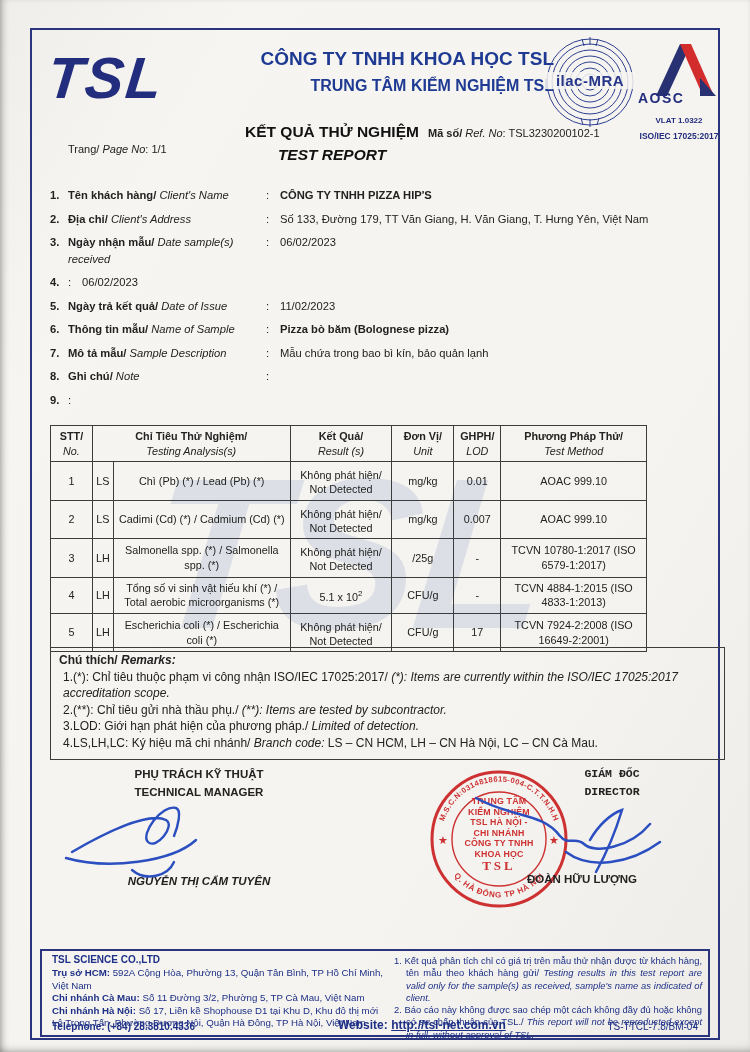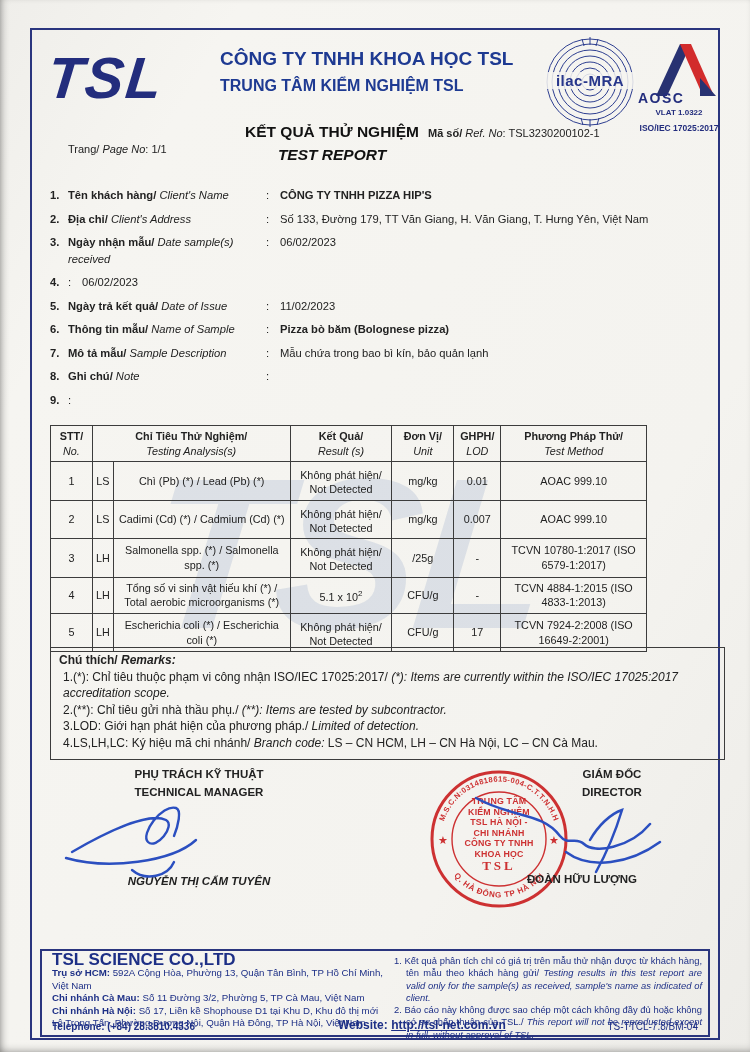--- a/index.html
+++ b/index.html
@@ -8,32 +8,32 @@
   .page { position:relative; width:750px; height:1052px; margin:0 auto;
           background:linear-gradient(120deg,#efeeea 0%,#f6f5f1 18%,#f4f3ef 70%,#edece8 100%);
           box-shadow:inset 6px 0 10px -6px rgba(0,0,0,.45), inset 0 -6px 10px -6px rgba(0,0,0,.35);
           overflow:hidden; color:#222; }
   .frame { position:absolute; left:30px; top:28px; width:690px; height:1012px;
            border:2px solid #2a357e; }
 
   
   .tsl-logo { position:absolute; left:16px; top:14px; font-size:58px; font-weight:bold;
               font-style:italic; color:#232d7d; letter-spacing:2px; transform:skewX(-6deg); }
-  .company { position:absolute; left:188px; top:18px; width:326px; text-align:left; color:#1e3a92; }
+  .company { position:absolute; left:196px; top:18px; width:326px; text-align:right; color:#1e3a92; }
   .company .c1 { font-size:19px; font-weight:bold; white-space:nowrap; }
   .company .c2 { font-size:16px; font-weight:bold; margin-top:7px; }
   .ilac { position:absolute; left:512px; top:6px; width:92px; height:92px; }
   .ilac svg { position:absolute; inset:0; }
   .ilac-text { position:absolute; left:0; top:36px; width:100%; text-align:center;
                font-size:15px; font-weight:bold; color:#27368b; background:rgba(246,245,241,.85);
                letter-spacing:.5px; }
   .aosc { position:absolute; left:606px; top:8px; width:82px; text-align:center; color:#232d7d; }
   .aosc-name { position:absolute; left:0px; top:52px; font-size:14px; letter-spacing:1.5px;
                font-weight:bold; color:#232d7d; }
-  .aosc-vlat { margin-top:2px; font-size:8px; font-weight:bold; }
+  .aosc-vlat { margin-top:10px; font-size:8px; font-weight:bold; }
   .aosc-iso  { margin-top:6px; font-size:8.5px; font-weight:bold; white-space:nowrap; }
 
   
   .page-no { position:absolute; left:36px; top:113px; font-size:11px; }
   .main-title { position:absolute; left:160px; top:90px; width:280px; text-align:center;
                 font-weight:bold; font-size:15.5px; line-height:23px; color:#111; }
   .main-title .en { font-style:italic; }
   .ref-no { position:absolute; left:396px; top:97px; font-size:11px; }
 
   
@@ -66,42 +66,42 @@
   
   .remarks { position:absolute; left:18px; top:617px; width:675px; border:1.5px solid #3c3c3c;
              padding:4px 10px 7px 8px; font-size:12px; line-height:16.6px; z-index:1; }
   .rem-title b { font-weight:bold; }
   .rem-line { padding-left:4px; }
   .rem-line i { font-style:italic; }
 
   
   .sig-title { font-weight:bold; font-size:11.5px; line-height:18px; text-align:center; color:#222; }
   .sig-left-titles  { position:absolute; left:62px;  top:735px; width:210px; }
-  .sig-right-titles { position:absolute; left:520px; top:735px; width:120px; }
+  .sig-right-titles { position:absolute; left:520px; top:735px; width:120px;font-family:Liberation Mono, monospace; }
   .sig-name { position:absolute; font-weight:bold; font-size:11.5px; color:#222; text-align:center; }
   .name-left  { left:52px;  top:845px; width:230px;font-style:italic; }
   .name-right { left:435px; top:843px; width:230px; z-index:4; }
   .sig-svg { position:absolute; z-index:3; }
   .sig1 { left:30px; top:760px; }
   .sig2 { left:430px; top:752px; }
 
   
   .stamp { position:absolute; left:396px; top:738px; width:142px; height:142px; z-index:2; }
   .stamp svg { position:absolute; inset:0; }
   .stamp-center { position:absolute; left:22px; top:28px; width:98px; text-align:center;
                   color:#cd3132; font-weight:bold; font-size:8.8px; line-height:10.6px;
                   letter-spacing:.2px; }
   .stamp-tsl { font-family:"Liberation Serif","DejaVu Serif",serif; font-size:13px;
                letter-spacing:3px; margin-top:1px; }
 
   
   .footer-box { position:absolute; left:8px; top:919px; width:670px; height:88px;
                 border:2px solid #2a357e; color:#1d2f86; }
   .f-left { position:absolute; left:10px; top:3px; width:332px; font-size:9.7px; line-height:12.4px; }
-  .f-company { font-size:17px; font-weight:bold; margin-bottom:1px; }
+  .f-company { font-size:10px; font-weight:bold; margin-bottom:1px; }
   .f-left b { font-weight:bold; }
   .f-right { position:absolute; left:352px; top:4px; width:308px; font-size:9.4px;
              line-height:12.3px; text-align:justify; }
   .f-note { padding-left:12px; text-indent:-12px; }
   .f-note i { font-style:italic; }
   .f-phone { position:absolute; left:10px; bottom:3px; font-size:10px; font-weight:bold; }
   .f-web { position:absolute; left:296px; bottom:3px; font-size:12px; }
   .f-web b { font-weight:bold; }
   .f-web .lnk { font-weight:bold; text-decoration:underline; color:#1d2f86; }
   .f-code { position:absolute; right:10px; bottom:3px; font-size:10px; }

